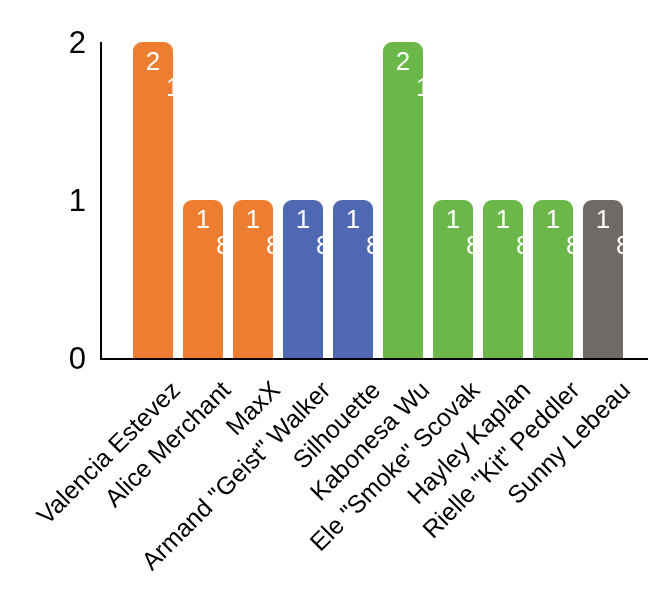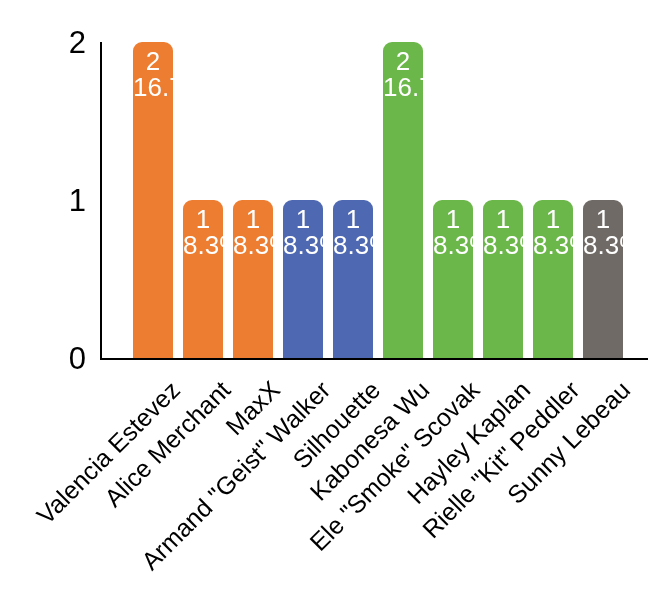--- a/index.html
+++ b/index.html
@@ -86,20 +86,21 @@
   }
   .bar-val {
     font-size: 26px;
     line-height: 26px;
     white-space: nowrap;
   }
   .bar-pct {
     font-size: 26px;
     line-height: 26px;
     white-space: nowrap;
+    margin-left: 33px;
   }
 
   
   .xlabel {
     position: absolute;
     font-size: 25px;
     line-height: 26px;
     color: #000000;
     white-space: nowrap;
     transform-origin: right top;

